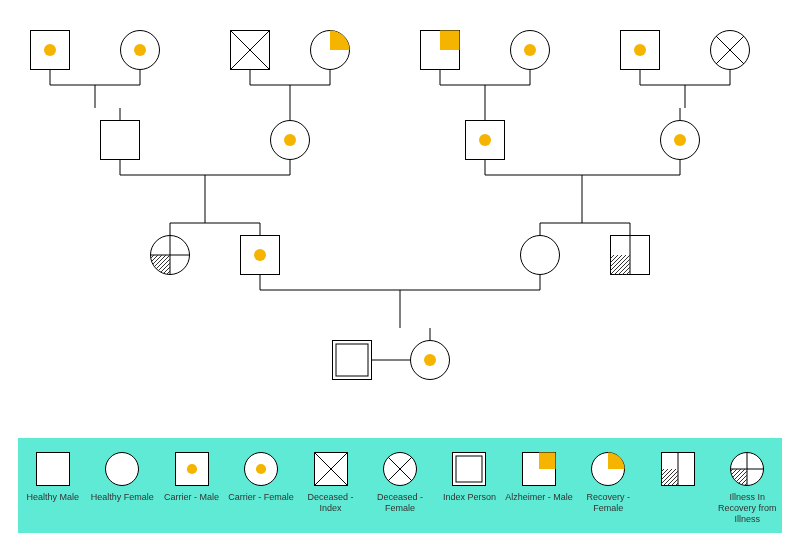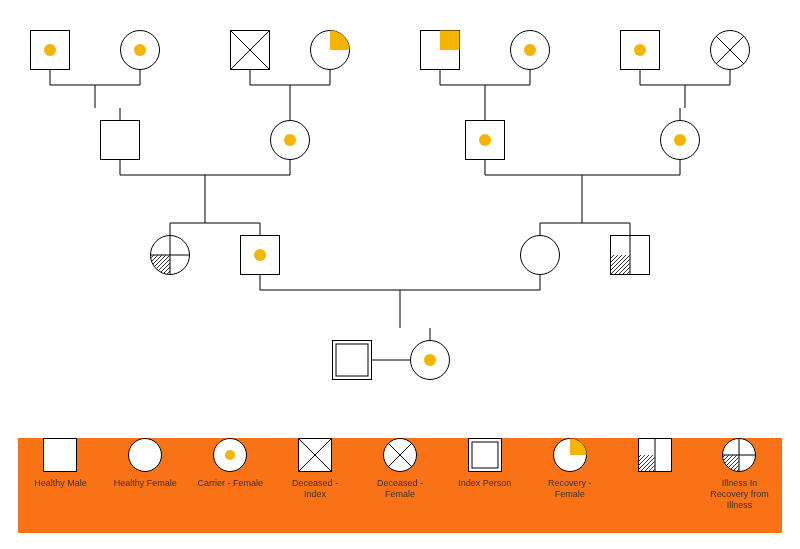--- a/index.html
+++ b/index.html
@@ -1,17 +1,17 @@
 <!DOCTYPE html>
 <html><head>
 <meta charset="utf-8">
 <style>
   body{margin:0;font-family:Arial,Helvetica,sans-serif;font-size:10px;color:#333;background:#fff}
   .canvas{position:relative;width:800px;height:549px}
-  .legend{position:absolute;left:18px;top:438px;width:764px;height:95px;background:#f97316;display:flex;align-items:flex-start;justify-content:space-around;box-sizing:border-box}
+  .legend{position:absolute;left:18px;top:438px;width:764px;height:95px;background:#5eead4;display:flex;align-items:flex-start;justify-content:space-around;padding-top:14px;box-sizing:border-box}
   .legend-item{display:flex;flex-direction:column;align-items:center;width:68px}
   .legend-item span{margin-top:6px;text-align:center;line-height:11px;font-size:9px}
   svg.tree{position:absolute;left:0;top:0}
 </style>
 </head>
 <body>
 
 <div class="canvas">
   <svg class="tree" width="800" height="430">
       <g stroke-width="1">
@@ -150,20 +150,27 @@
         <span>Healthy Male</span>
       </div>
       <div class="legend-item">
         <svg width="34" height="34" viewBox="0 0 34 34">
           <circle cx="17" cy="17" r="16.5" fill="#fff" stroke="#000"></circle>
         </svg>
         <span>Healthy Female</span>
       </div>
       <div class="legend-item">
         <svg width="34" height="34" viewBox="0 0 34 34">
+          <rect x="0.5" y="0.5" width="33" height="33" fill="#fff" stroke="#000"></rect>
+          <circle cx="17" cy="17" r="5.1" fill="#f4b400"></circle>
+        </svg>
+        <span>Carrier - Male</span>
+      </div>
+      <div class="legend-item">
+        <svg width="34" height="34" viewBox="0 0 34 34">
           <circle cx="17" cy="17" r="16.5" fill="#fff" stroke="#000"></circle>
           <circle cx="17" cy="17" r="5.1" fill="#f4b400"></circle>
         </svg>
         <span>Carrier - Female</span>
       </div>
       <div class="legend-item">
         <svg width="34" height="34" viewBox="0 0 34 34">
           <rect x="0.5" y="0.5" width="33" height="33" fill="#fff" stroke="#000"></rect>
           <line x1="0" y1="0" x2="34" y2="34" stroke="#000"></line>
           <line x1="34" y1="0" x2="0" y2="34" stroke="#000"></line>
@@ -177,20 +184,27 @@
           <line x1="28.9" y1="5.1" x2="5.1" y2="28.9" stroke="#000"></line>
         </svg>
         <span>Deceased - Female</span>
       </div>
       <div class="legend-item">
         <svg width="34" height="34" viewBox="0 0 34 34">
           <rect x="0.5" y="0.5" width="33" height="33" fill="#fff" stroke="#000"></rect>
           <rect x="4" y="4" width="26" height="26" fill="#fff" stroke="#000"></rect>
         </svg>
         <span>Index Person</span>
+      </div>
+      <div class="legend-item">
+        <svg width="34" height="34" viewBox="0 0 34 34">
+          <rect x="0.5" y="0.5" width="33" height="33" fill="#fff" stroke="#000"></rect>
+          <rect x="17" y="0.5" width="16.5" height="16.5" fill="#f4b400"></rect>
+        </svg>
+        <span>Alzheimer - Male</span>
       </div>
       <div class="legend-item">
         <svg width="34" height="34" viewBox="0 0 34 34">
           <circle cx="17" cy="17" r="16.5" fill="#fff" stroke="#000"></circle>
           <path d="M 17 17 L 17 0.5 A 16.5 16.5 0 0 1 33.5 17 Z" fill="#f4b400"></path>
         </svg>
         <span>Recovery - Female</span>
       </div>
       <div class="legend-item">
         <svg width="34" height="34" viewBox="0 0 34 34">

